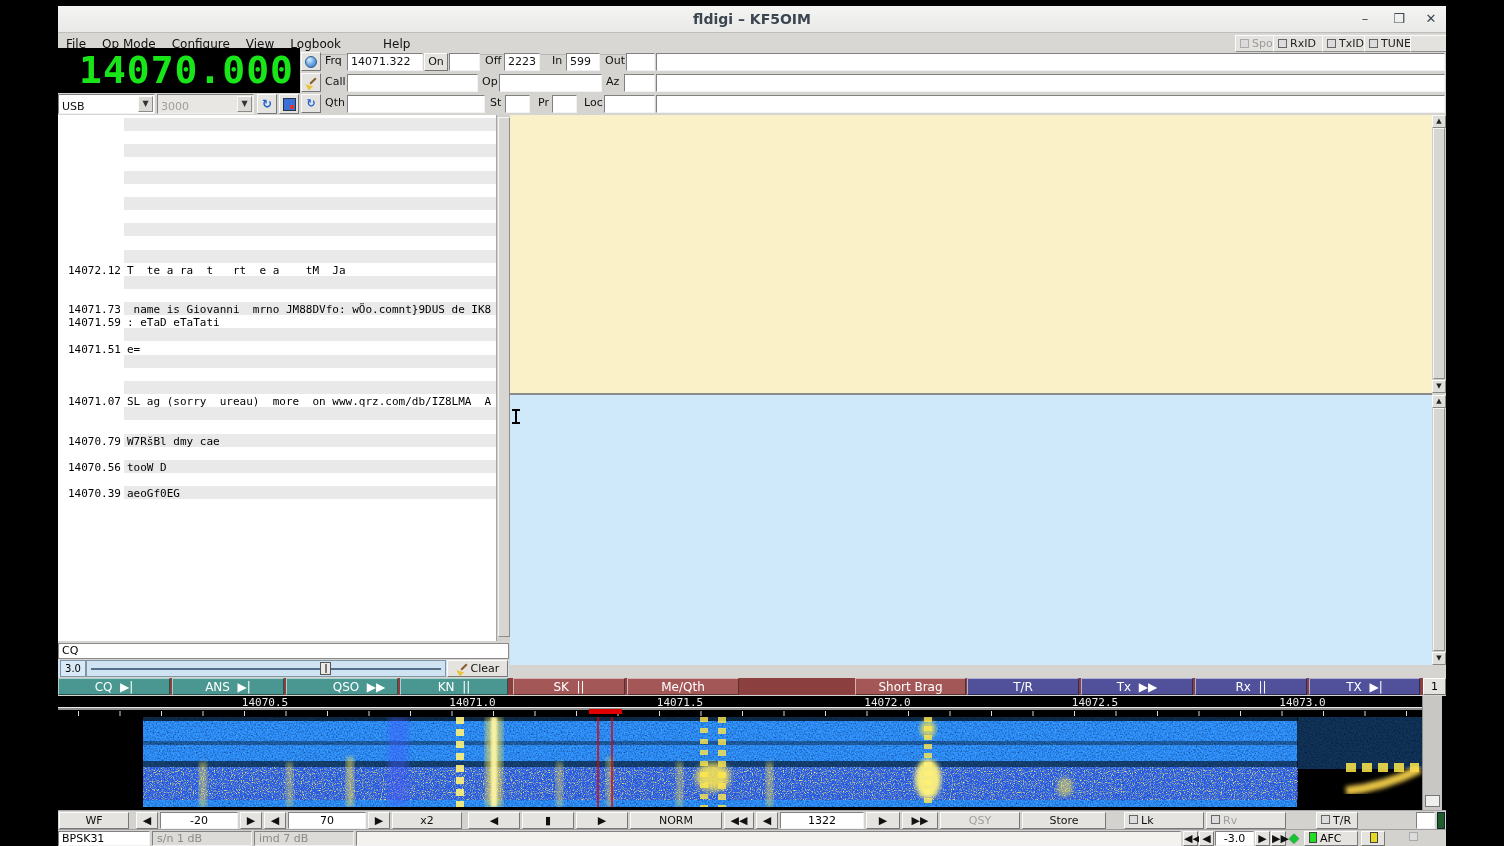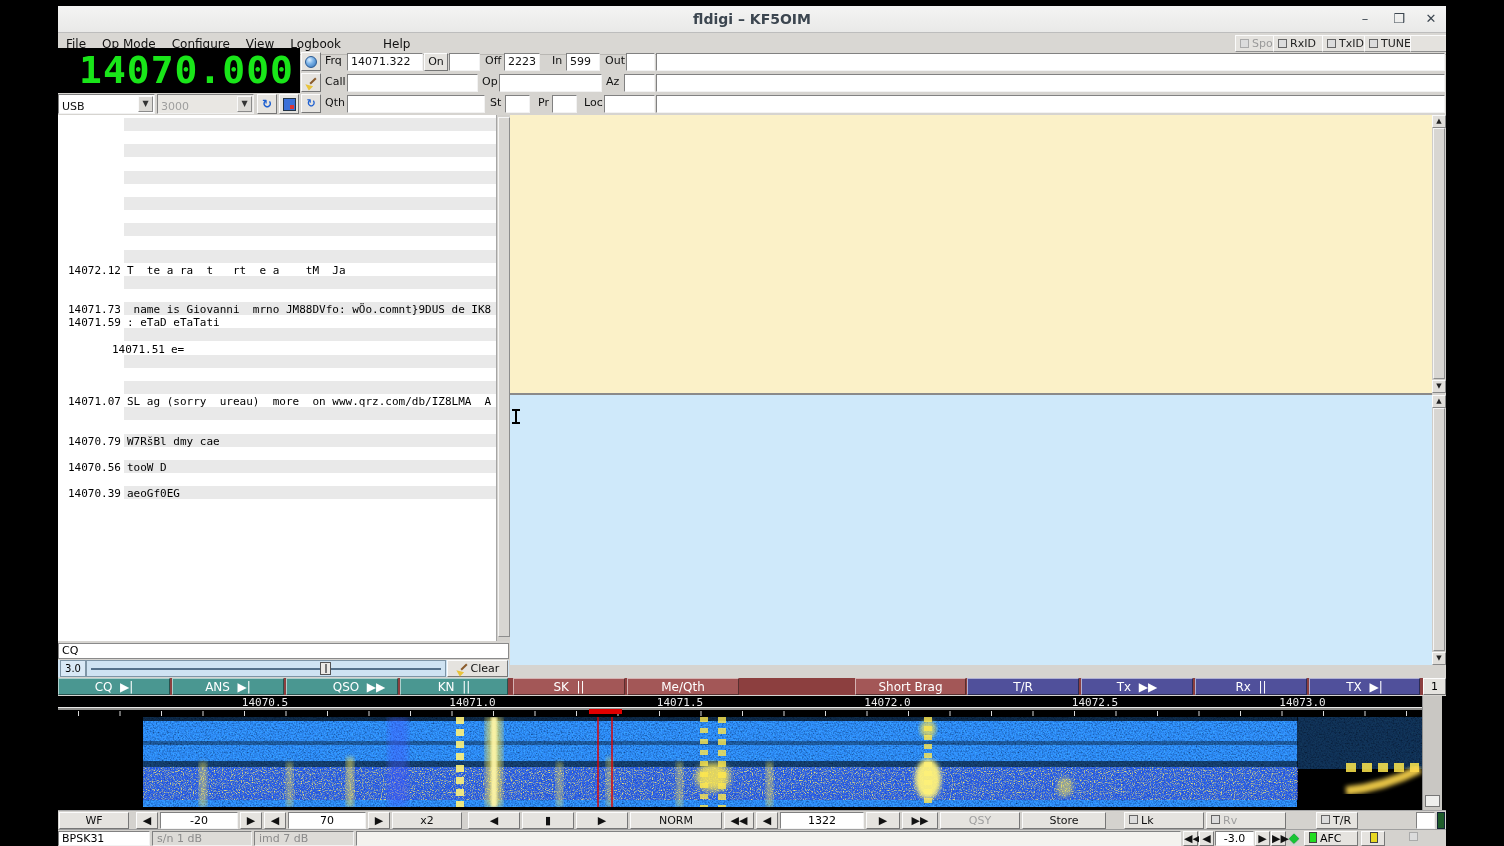--- a/index.html
+++ b/index.html
@@ -175,21 +175,21 @@
       <div class="stripe" style="top: 213.4px;"></div>
       <div class="stripe" style="top: 239.7px;"></div>
       <div class="stripe" style="top: 266px;"></div>
       <div class="stripe" style="top: 292.3px;"></div>
       <div class="stripe" style="top: 318.6px;"></div>
       <div class="stripe" style="top: 344.9px;"></div>
       <div class="stripe" style="top: 371.2px;"></div>
       <div class="brow" style="top: 148.65px; left: 0px; width: 438px; height: 13px;"><span class="bf">14072.12</span><span class="bt">T  te a ra  t   rt  e a    tM  Ja</span></div>
       <div class="brow" style="top: 188.1px; left: 0px; width: 438px; height: 13px;"><span class="bf">14071.73</span><span class="bt"> name is Giovanni  mrno JM88DVfo: wÖo.comnt}9DUS de IK8</span></div>
       <div class="brow" style="top: 201.25px; left: 0px; width: 438px; height: 13px;"><span class="bf">14071.59</span><span class="bt">: eTaD eTaTati</span></div>
-      <div class="brow" style="top: 227.55px; left: 0px; width: 438px; height: 13px; margin-left: 44px;"><span class="bf">14071.51</span><span class="bt">e=</span></div>
+      <div class="brow" style="top: 227.55px; left: 0px; width: 438px; height: 13px;"><span class="bf">14071.51</span><span class="bt">e=</span></div>
       <div class="brow" style="top: 280.15px; left: 0px; width: 438px; height: 13px;"><span class="bf">14071.07</span><span class="bt">SL ag (sorry  ureau)  more  on www.qrz.com/db/IZ8LMA  A</span></div>
       <div class="brow" style="top: 319.6px; left: 0px; width: 438px; height: 13px;"><span class="bf">14070.79</span><span class="bt">W7RšBl dmy cae</span></div>
       <div class="brow" style="top: 345.9px; left: 0px; width: 438px; height: 13px;"><span class="bf">14070.56</span><span class="bt">tooW D</span></div>
       <div class="brow" style="top: 372.2px; left: 0px; width: 438px; height: 13px;"><span class="bf">14070.39</span><span class="bt">aeoGf0EG</span></div>
     </div>
   <div id="browser-scroll" class="abs">
     <div class="vthumb" style="top:2px;height:520px;"></div>
   </div>
 
   <div id="rxpanel" class="abs"></div>

